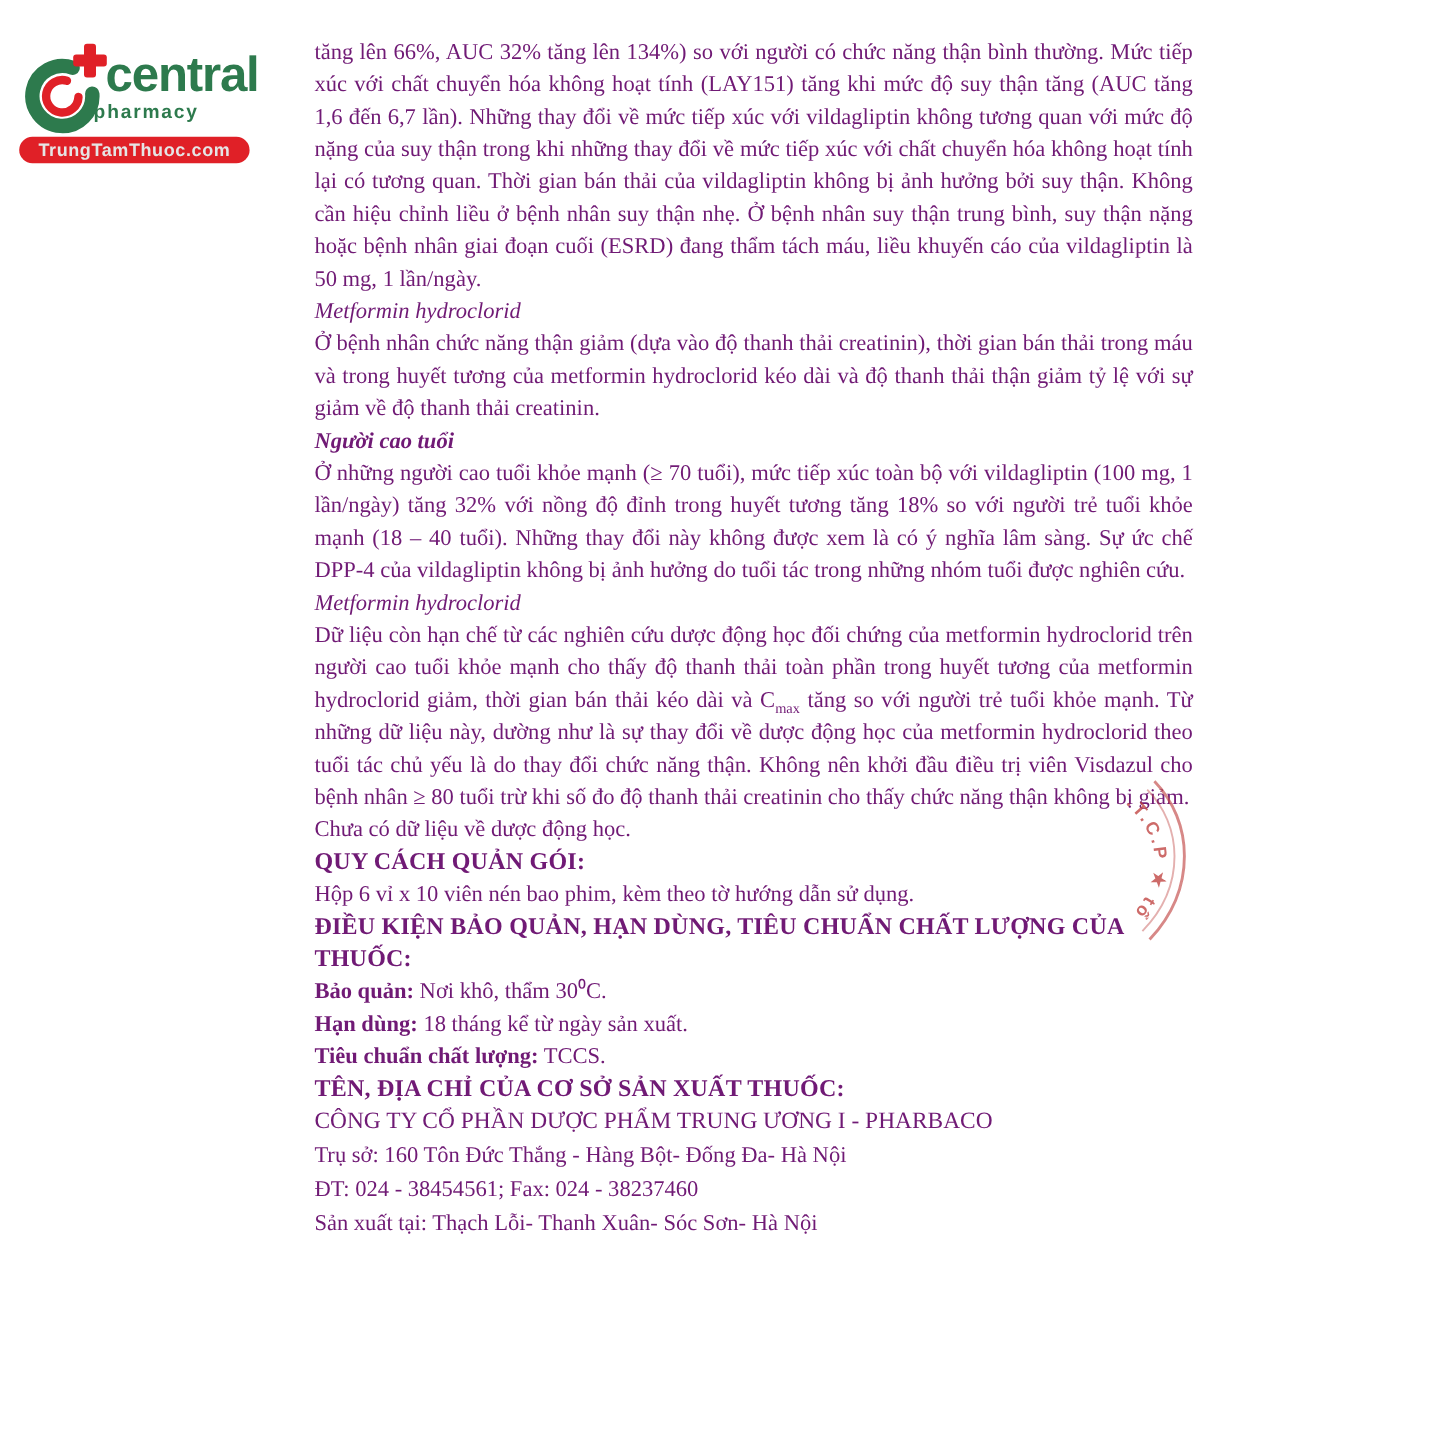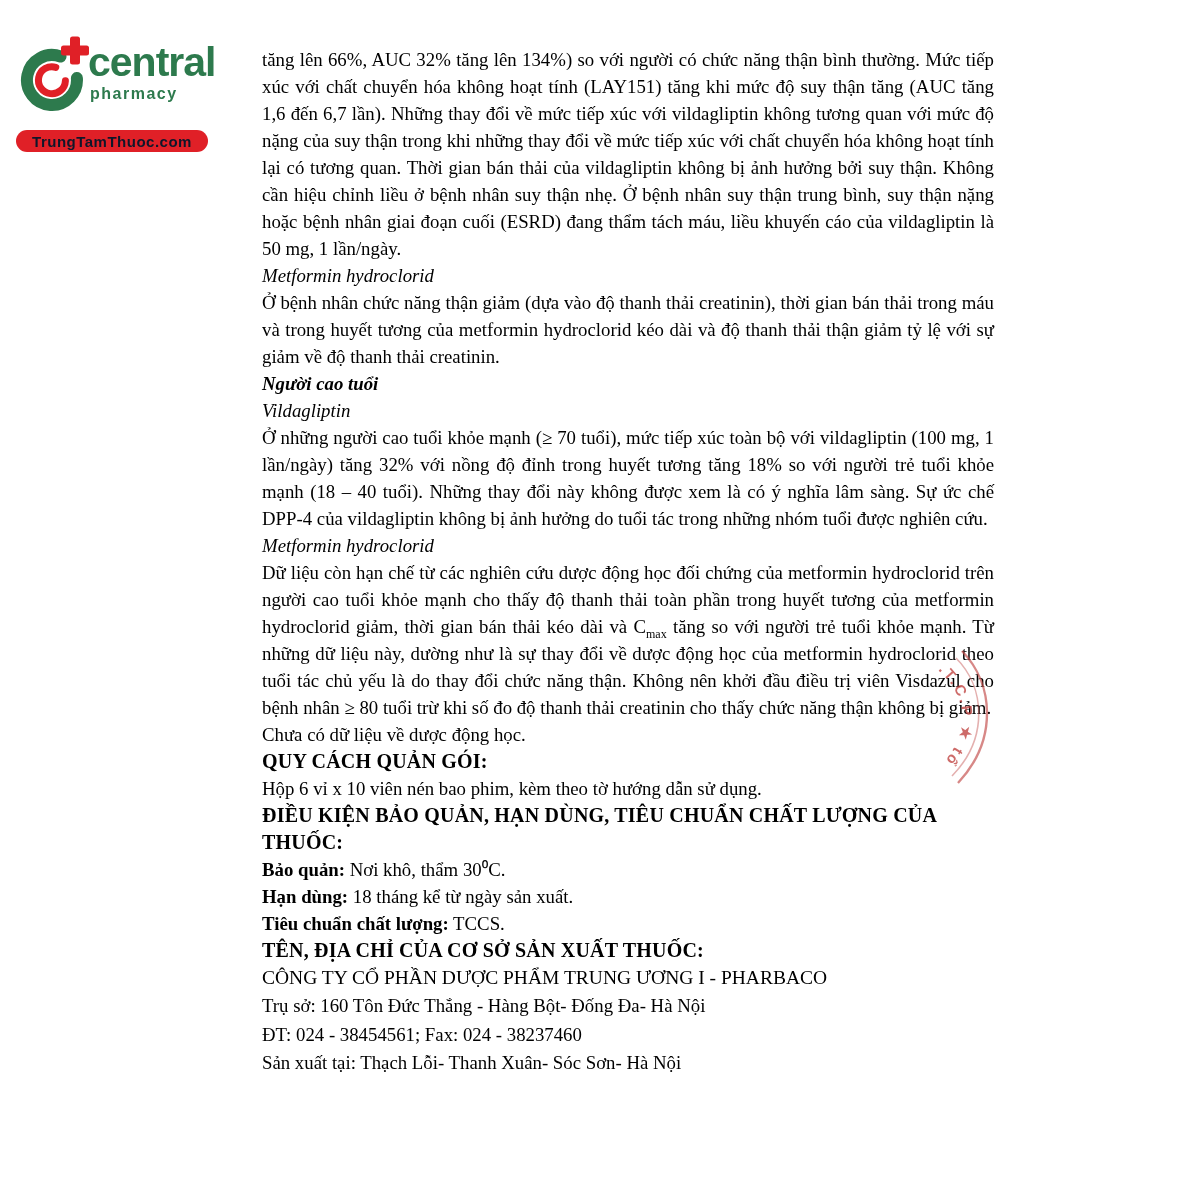--- a/index.html
+++ b/index.html
@@ -9,35 +9,35 @@
   }
   
   .logo{position:absolute;left:14px;top:28px;width:220px;}
   .logo-icon{position:absolute;left:6px;top:4px;}
   .brand{
     position:absolute;left:74px;top:14px;
     font-family:"Liberation Sans", sans-serif;font-weight:700;
     font-size:41px;color:#2d7a4d;letter-spacing:-1px;line-height:1;
   }
   .tagline{
-    position:absolute;left:76px;top:58px;
+    position:absolute;left:64px;top:58px;
     font-family:"Liberation Sans", sans-serif;font-weight:700;
     font-size:16px;color:#2d7a4d;letter-spacing:1.5px;line-height:1;
   }
   .badge{
     position:absolute;left:2px;top:86px;width:192px;height:22px;
     background:#e02027;border-radius:12px;
     display:flex;align-items:center;justify-content:center;
     font-family:"Liberation Sans", sans-serif;font-weight:700;
-    font-size:15px;color:#0f172a;letter-spacing:.5px;margin-top:16px;
+    font-size:15px;color:#e5e5e5;letter-spacing:.5px;
   }
   
   .content{
-    position:absolute;left:262px;top:46px;width:732px;
-    font-size:18.8px;line-height:27px;text-align:justify;color:#000000;
+    position:absolute;left:262px;top:30px;width:732px;
+    font-size:18.8px;line-height:27px;text-align:justify;color:#701a75;
   }
   .content p{margin:0;}
   .h-it{font-style:italic;font-weight:400;margin:0;font-size:18.8px;line-height:27px;text-align:left;}
   .h-bi{font-style:italic;font-weight:700;margin:0;font-size:18.8px;line-height:27px;text-align:left;}
   .sect{
     font-weight:700;font-size:20px;line-height:27px;margin:11px 0 2px 0;
     letter-spacing:.2px;text-align:left;
   }
   .lbl{font-weight:700;}
   .caps-line{font-size:19.5px;line-height:28px;text-align:left;}
@@ -69,21 +69,20 @@
   </div>
 
   <div class="content">
 
     <p>tăng lên 66%, AUC 32% tăng lên 134%) so với người có chức năng thận bình thường. Mức tiếp xúc với chất chuyển hóa không hoạt tính (LAY151) tăng khi mức độ suy thận tăng (AUC tăng 1,6 đến 6,7 lần). Những thay đổi về mức tiếp xúc với vildagliptin không tương quan với mức độ nặng của suy thận trong khi những thay đổi về mức tiếp xúc với chất chuyển hóa không hoạt tính lại có tương quan. Thời gian bán thải của vildagliptin không bị ảnh hưởng bởi suy thận. Không cần hiệu chỉnh liều ở bệnh nhân suy thận nhẹ. Ở bệnh nhân suy thận trung bình, suy thận nặng hoặc bệnh nhân giai đoạn cuối (ESRD) đang thẩm tách máu, liều khuyến cáo của vildagliptin là 50 mg, 1 lần/ngày.</p>
 
     <p class="h-it">Metformin hydroclorid</p>
     <p>Ở bệnh nhân chức năng thận giảm (dựa vào độ thanh thải creatinin), thời gian bán thải trong máu và trong huyết tương của metformin hydroclorid kéo dài và độ thanh thải thận giảm tỷ lệ với sự giảm về độ thanh thải creatinin.</p>
 
     <p class="h-bi">Người cao tuổi</p>
-    <p class="h-it">Vildagliptin</p>
     <p>Ở những người cao tuổi khỏe mạnh (≥ 70 tuổi), mức tiếp xúc toàn bộ với vildagliptin (100 mg, 1 lần/ngày) tăng 32% với nồng độ đỉnh trong huyết tương tăng 18% so với người trẻ tuổi khỏe mạnh (18 – 40 tuổi). Những thay đổi này không được xem là có ý nghĩa lâm sàng. Sự ức chế DPP-4 của vildagliptin không bị ảnh hưởng do tuổi tác trong những nhóm tuổi được nghiên cứu.</p>
 
     <p class="h-it">Metformin hydroclorid</p>
     <p><span>Dữ liệu còn hạn chế từ các nghiên cứu dược động học đối chứng của metformin hydroclorid trên người cao tuổi khỏe mạnh cho thấy độ thanh thải toàn phần trong huyết tương của metformin hydroclorid giảm, thời gian bán thải kéo dài và C</span><sub class="cmax">max</sub><span> tăng so với người trẻ tuổi khỏe mạnh. Từ những dữ liệu này, dường như là sự thay đổi về dược động học của metformin hydroclorid theo tuổi tác chủ yếu là do thay đổi chức năng thận. Không nên khởi đầu điều trị viên Visdazul cho bệnh nhân ≥ 80 tuổi trừ khi số đo độ thanh thải creatinin cho thấy chức năng thận không bị giảm.</span></p>
 
     <p style="text-align:left">Chưa có dữ liệu về dược động học.</p>
 
     <p class="sect">QUY CÁCH QUẢN GÓI:</p>
     <p style="text-align:left">Hộp 6 vỉ x 10 viên nén bao phim, kèm theo tờ hướng dẫn sử dụng.</p>
 

